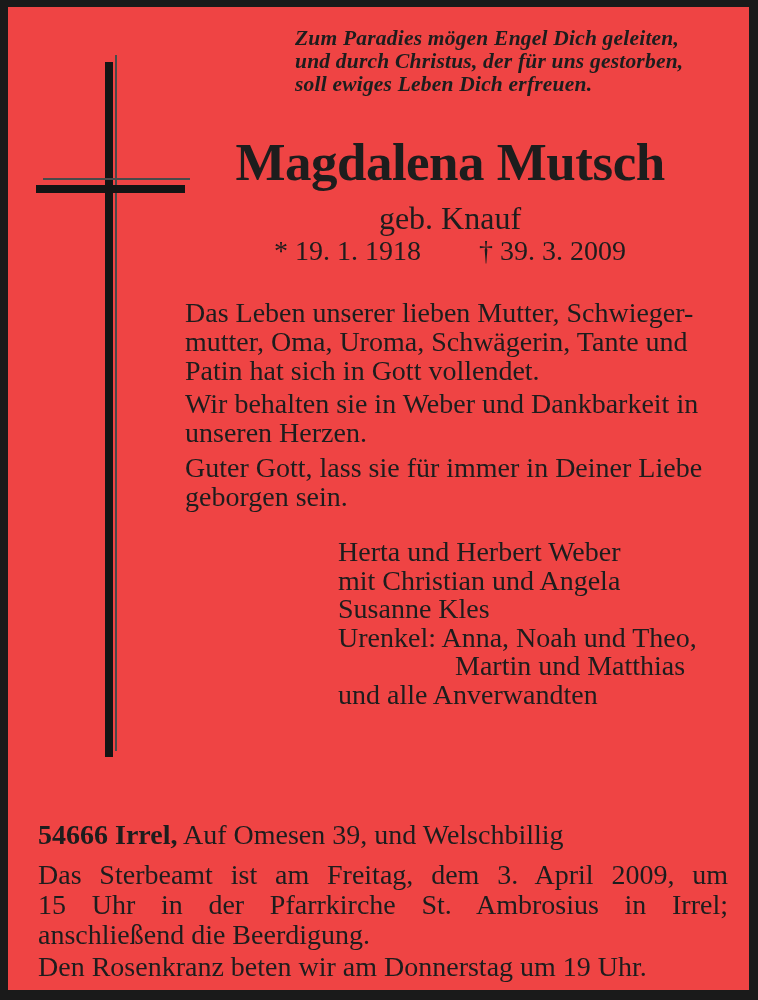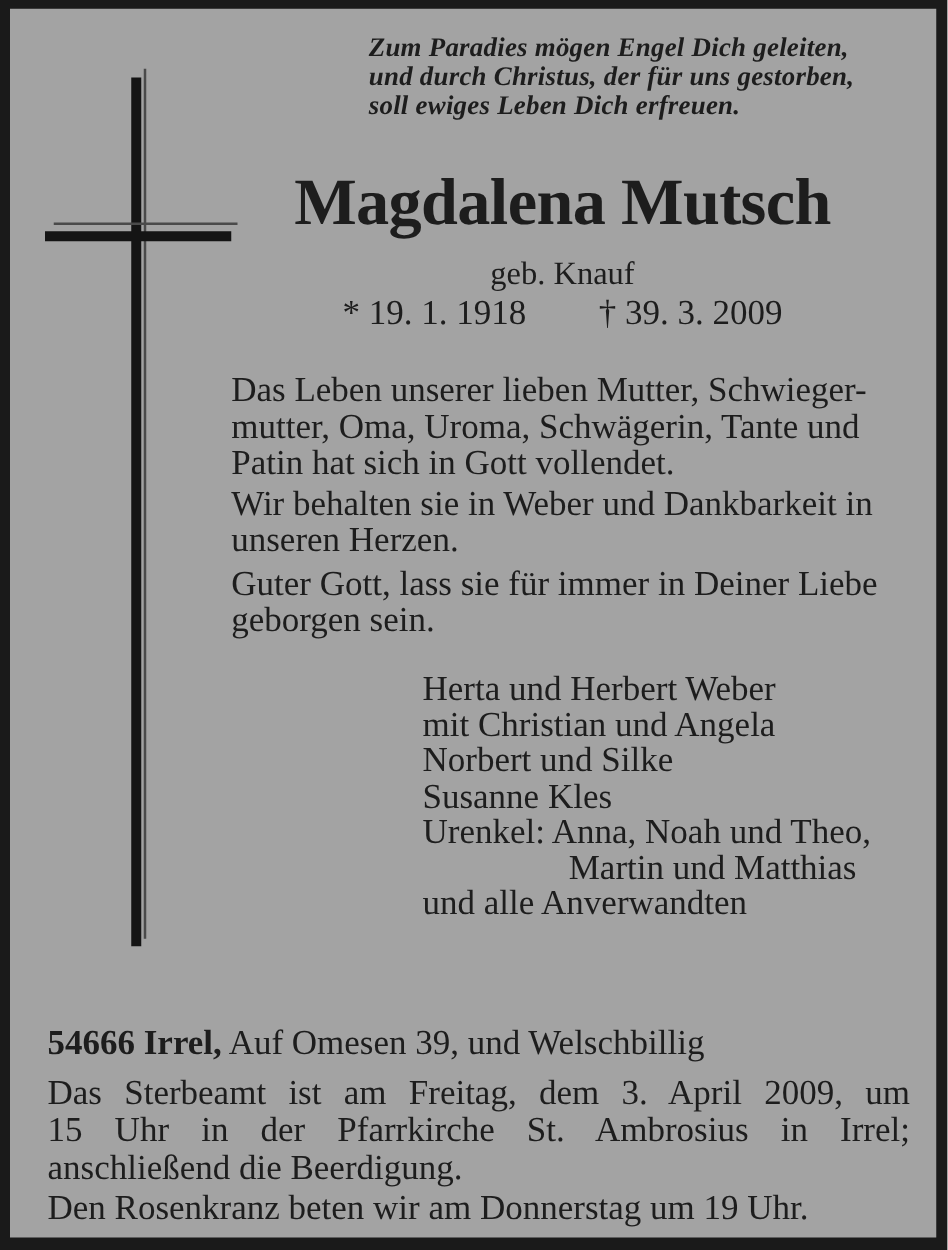--- a/index.html
+++ b/index.html
@@ -1,20 +1,20 @@
 <!DOCTYPE html>
 <html><head>
 <meta charset="utf-8">
 <style>
   html,body { margin:0; padding:0; background:#ffffff; }
   .page {
     position:relative;
     width:758px; height:1000px;
     box-sizing:border-box;
-    background:#a3a3a3;
+    background:#ef4444;
     border:solid #1a1a1a;
     border-width:7px 9px 10px 8px;
     font-family:"Liberation Serif", serif;
     color:#1d1d1d;
     overflow:hidden;
   }
   .line { white-space:nowrap; }
 
   
   .cv-thick { position:absolute; left:97px;  top:55px;  width:8px;  height:695px; background:#141414; }
@@ -28,21 +28,21 @@
     font-size:21.5px; line-height:23px; letter-spacing:0.2px;
   }
 
   .name {
     position:absolute; left:177px; top:127px; width:530px; margin:0;
     text-align:center; font-size:53px; line-height:56px; font-weight:bold;
     letter-spacing:-0.5px; white-space:nowrap;
   }
   .maiden {
     position:absolute; left:177px; top:198px; width:530px;
-    text-align:center; font-size:26px; line-height:27px;
+    text-align:center; font-size:32px; line-height:27px;
   }
   .dates {
     position:absolute; left:177px; top:229px; width:530px;
     text-align:center; font-size:28px; line-height:29px; white-space:nowrap;
   }
   .dates .death { margin-left:58px; }
 
   .body-col {
     position:absolute; left:177px; top:291px; width:556px;
     font-size:28px; line-height:29px;
@@ -103,21 +103,20 @@
     </p>
     <p class="para p3">
       <span class="line" style="display:block">Guter Gott, lass sie für immer in Deiner Liebe</span>
       <span class="line" style="display:block">geborgen sein.</span>
     </p>
   </div>
 
   <div class="mourners">
     <div class="line">Herta und Herbert Weber</div>
     <div class="line">mit Christian und Angela</div>
-    <div class="line">Norbert und Silke</div>
     <div class="line">Susanne Kles</div>
     <div class="line">Urenkel: Anna, Noah und Theo,</div>
     <div class="line indent">Martin und Matthias</div>
     <div class="line">und alle Anverwandten</div>
   </div>
 
   <div class="footer">
     <div class="addr line">
       <span class="b">54666 Irrel,</span><span> Auf Omesen 39, und Welschbillig</span>
     </div>

